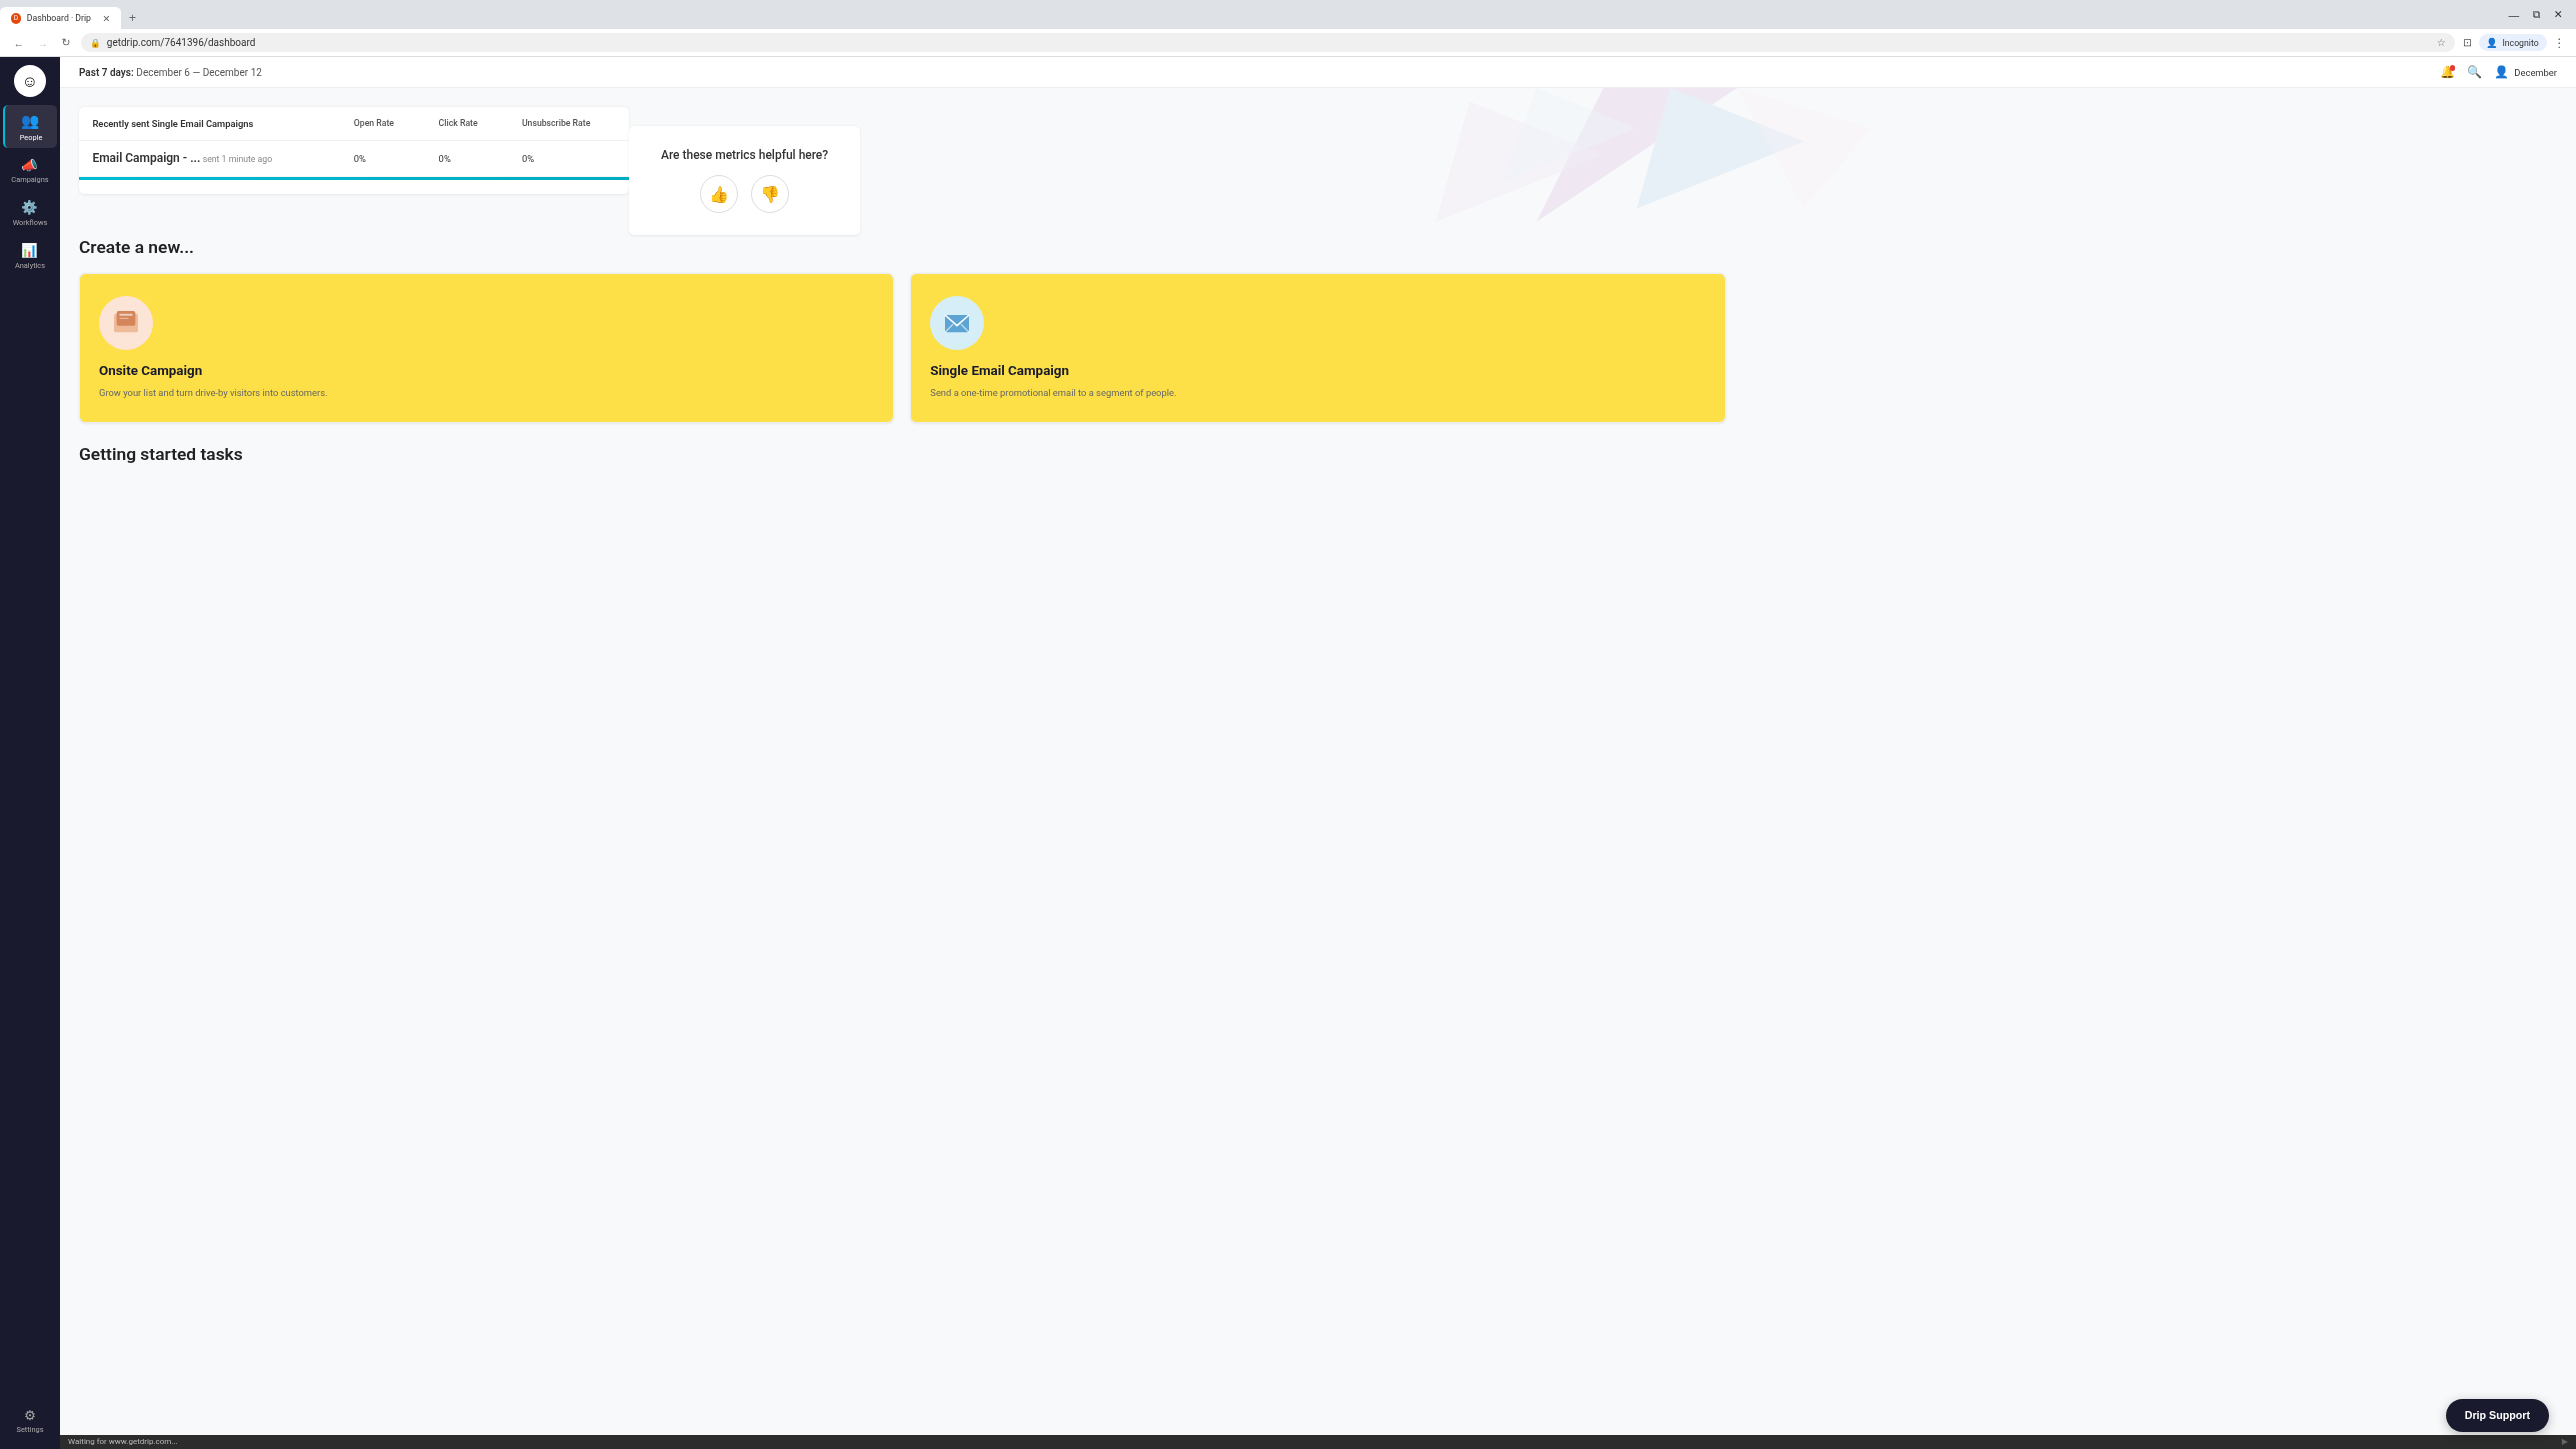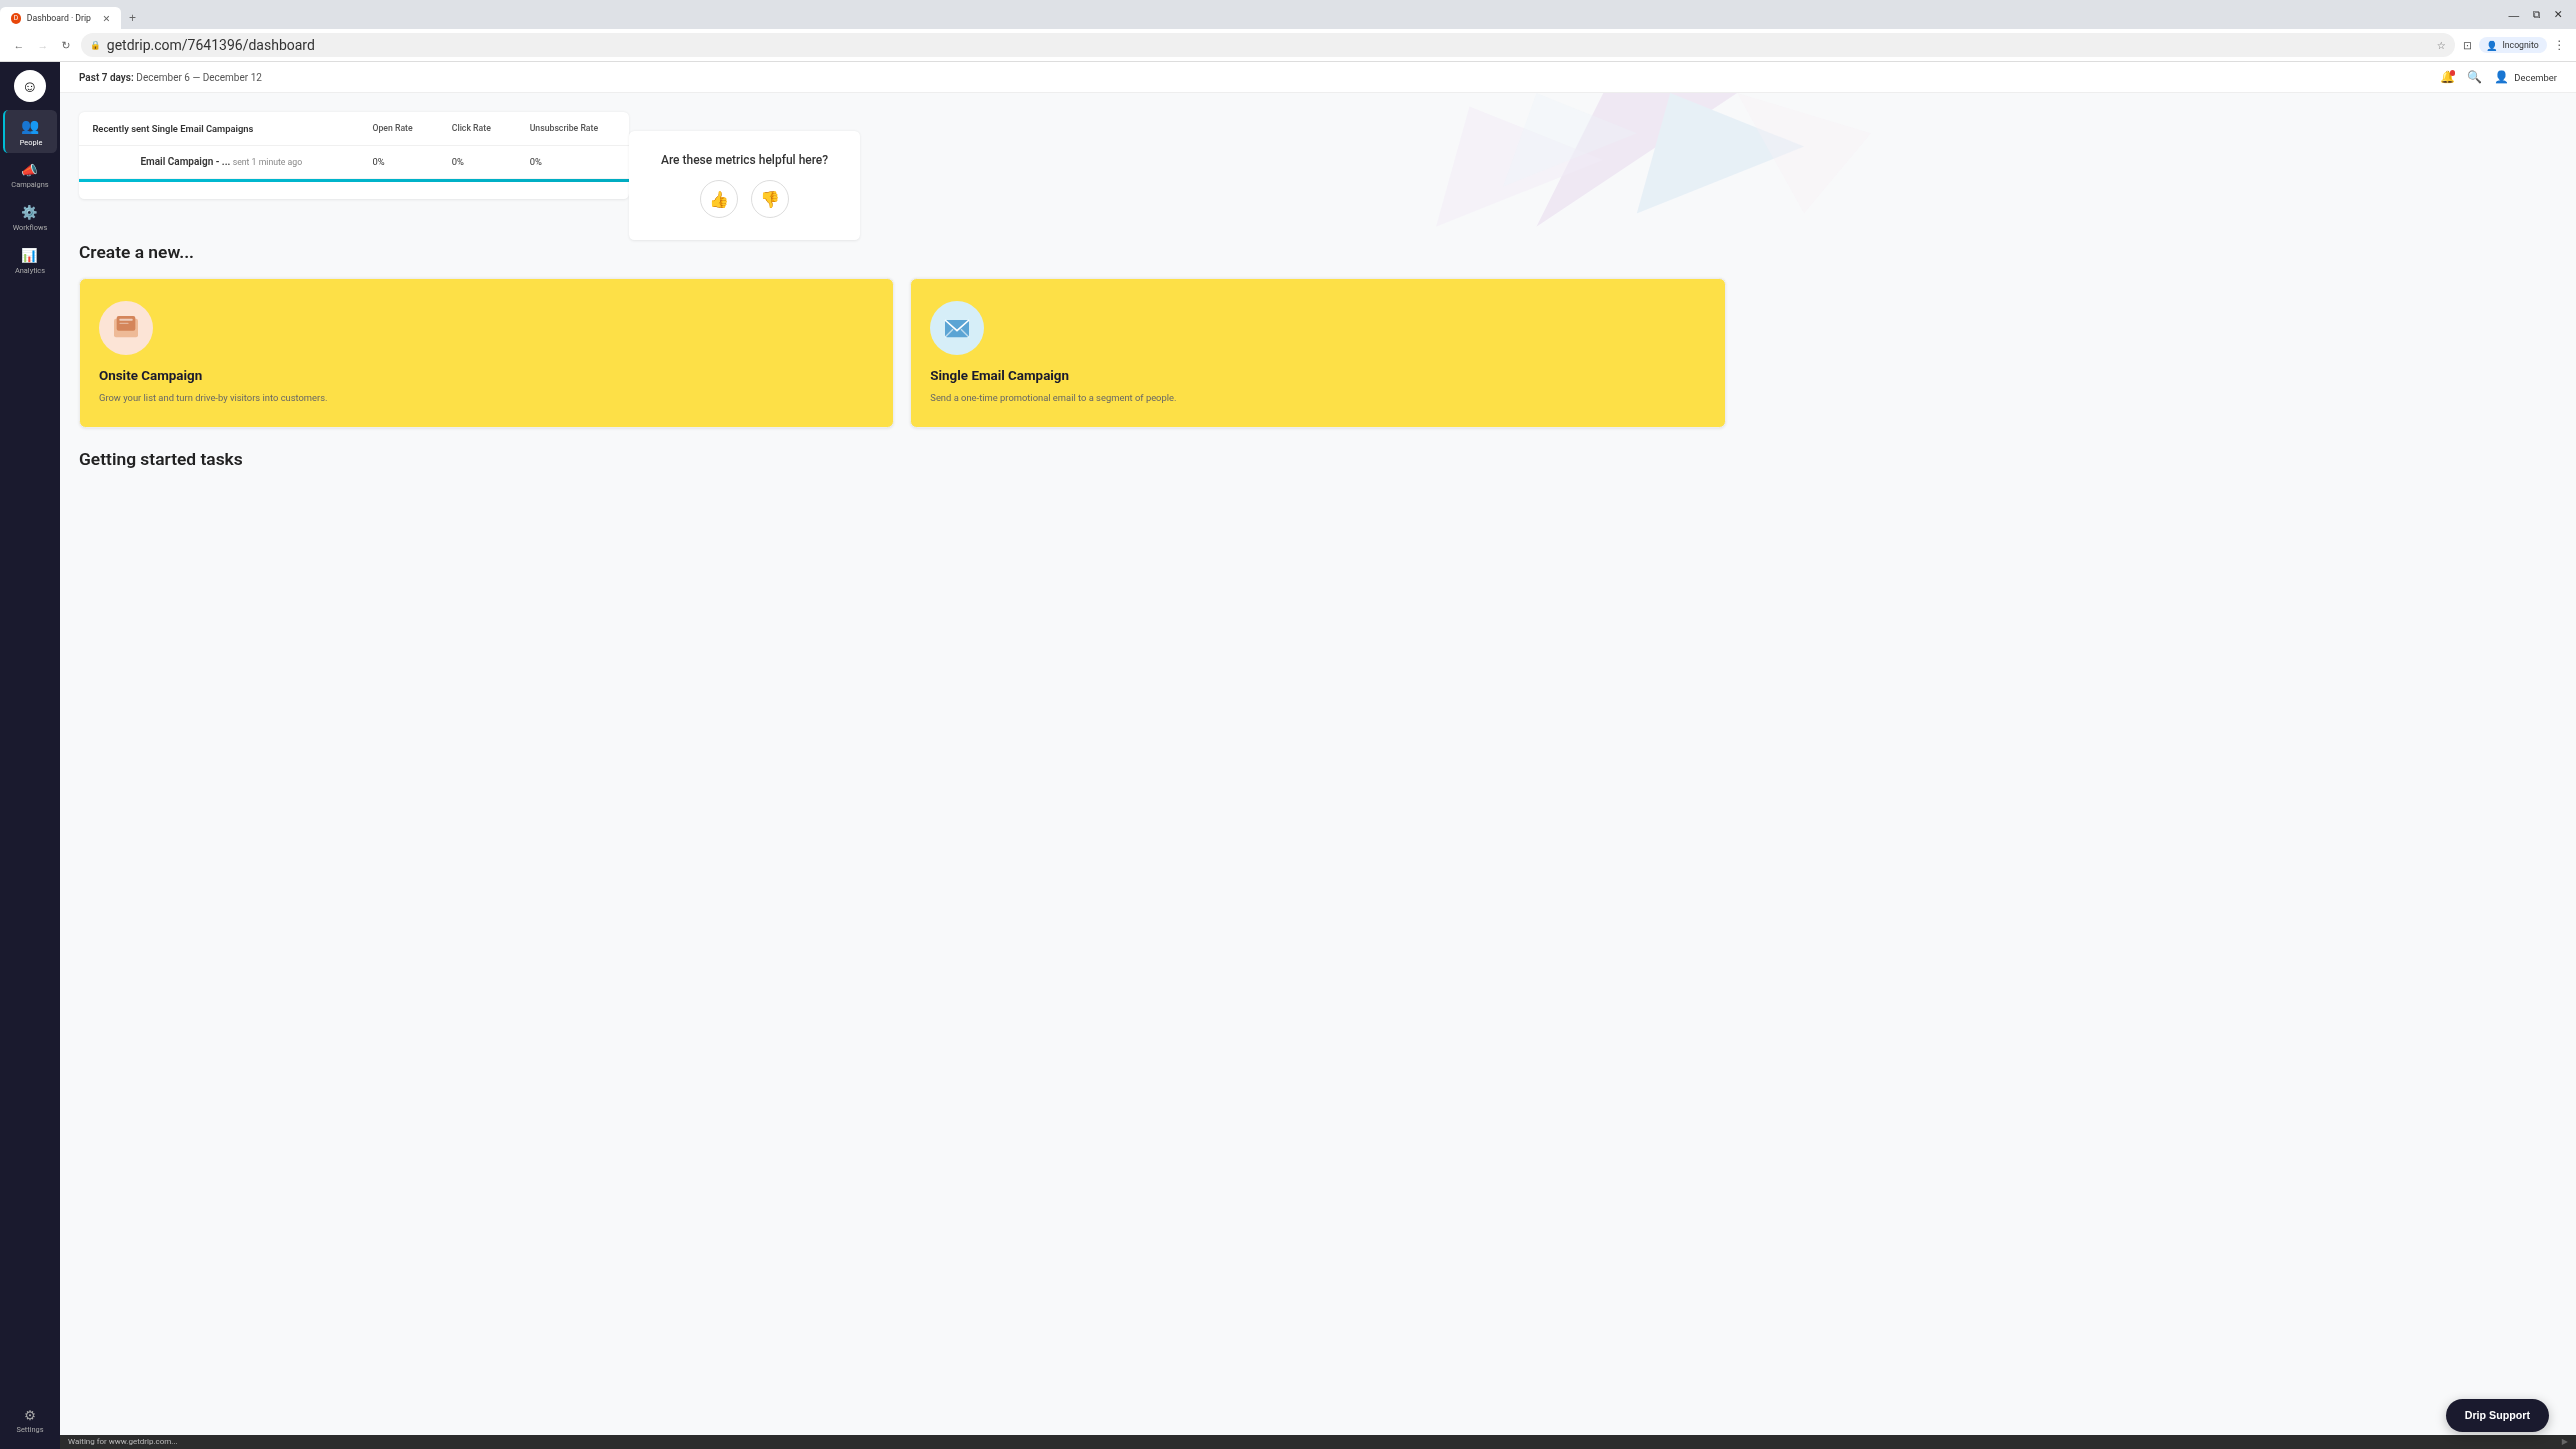--- a/index.html
+++ b/index.html
@@ -12,21 +12,21 @@
     .tab-favicon { width: 10.7px; height: 10.7px; background: #e8470a; border-radius: 50%; display: flex; align-items: center; justify-content: center; font-size: 6px; color: white; flex-shrink: 0; }
     .tab-close { margin-left: auto; cursor: pointer; color: #666; font-size: 9.4px; }
     .tab-new { background: transparent; border: none; font-size: 12px; color: #666; padding: 4px 8px; cursor: pointer; }
     .tab-actions { margin-left: auto; display: flex; align-items: center; gap: 5.4px; padding: 0 8px 5.4px; }
     .browser-btn { background: none; border: none; color: #333; font-size: 10.7px; cursor: pointer; padding: 2.7px; }
 
     .address-bar { background: #fff; display: flex; align-items: center; padding: 4px 10.7px; gap: 8px; border-bottom: 0.7px solid #ddd; }
     .nav-btn { background: none; border: none; color: #666; font-size: 10.7px; cursor: pointer; padding: 2.7px; }
     .url-bar { flex: 1; display: flex; align-items: center; background: #f0f0f0; border-radius: 13.4px; padding: 4px 9.4px; gap: 5.4px; }
     .lock-icon { color: #555; font-size: 8.7px; }
-    .url-text { font-size: 14px; color: #333; flex: 1; }
+    .url-text { font-size: 10px; color: #333; flex: 1; }
     .star-icon, .cast-icon { color: #666; font-size: 10px; }
     .user-icon-btn { display: flex; align-items: center; gap: 4px; background: #e8f0fe; border: none; border-radius: 10.7px; padding: 2.7px 8px; cursor: pointer; font-size: 8.7px; color: #333; }
     .menu-btn { background: none; border: none; color: #555; font-size: 12px; cursor: pointer; }
     .addr-right { display: flex; align-items: center; gap: 6.7px; }
 
     
     .app { display: flex; flex: 1; overflow: hidden; }
 
     
     .sidebar { width: 60px; background: #1a1a2e; display: flex; flex-direction: column; align-items: center; padding: 8px 0; gap: 2.7px; flex-shrink: 0; }
@@ -58,21 +58,21 @@
 
     
     .bg-shapes { position: absolute; top: 0; right: 0; width: 60%; height: 174px; overflow: hidden; pointer-events: none; z-index: 0; }
 
     
     .campaigns-panel { background: #fff; border-radius: 5.4px; box-shadow: 0 0.7px 2.7px rgba(0,0,0,0.08); overflow: hidden; margin-bottom: 21.5px; position: relative; z-index: 1; max-width: 550px; }
     .campaigns-table { width: 100%; border-collapse: collapse; }
     .campaigns-table th { padding: 10.7px 13.4px; font-size: 8.7px; font-weight: 500; color: #555; text-align: left; border-bottom: 0.7px solid #f0f0f0; }
     .campaigns-table th:first-child { color: #333; font-weight: 600; font-size: 9.4px; }
     .campaigns-table td { padding: 10.7px 13.4px; font-size: 9.4px; color: #333; border-bottom: 0.7px solid #f5f5f5; }
-    .campaign-name { font-weight: 600; font-size: 10px; margin-left: 48px; }
+    .campaign-name { font-weight: 600; font-size: 12px; }
     .campaign-time { color: #888; font-weight: 400; font-size: 8.7px; }
     .rate-cell { color: #555; }
     .panel-bottom-bar { height: 3.4px; background: linear-gradient(to right, #00bcd4, #00acc1); }
 
     
     .feedback-panel { position: absolute; top: 19px; right: 19px; background: #fff; border-radius: 5.4px; box-shadow: 0 0.7px 2.7px rgba(0,0,0,0.08); padding: 21.5px 32px; display: flex; flex-direction: column; align-items: center; gap: 13.4px; z-index: 1; min-width: 255px; }
     .feedback-text { font-size: 12px; color: #333; font-weight: 500; }
     .feedback-btns { display: flex; gap: 13.4px; }
     .feedback-btn { width: 38px; height: 38px; border-radius: 50%; border: 1.3px solid #ddd; background: #fff; cursor: pointer; font-size: 16px; display: flex; align-items: center; justify-content: center; color: #555; transition: border-color 0.2s; }
 

